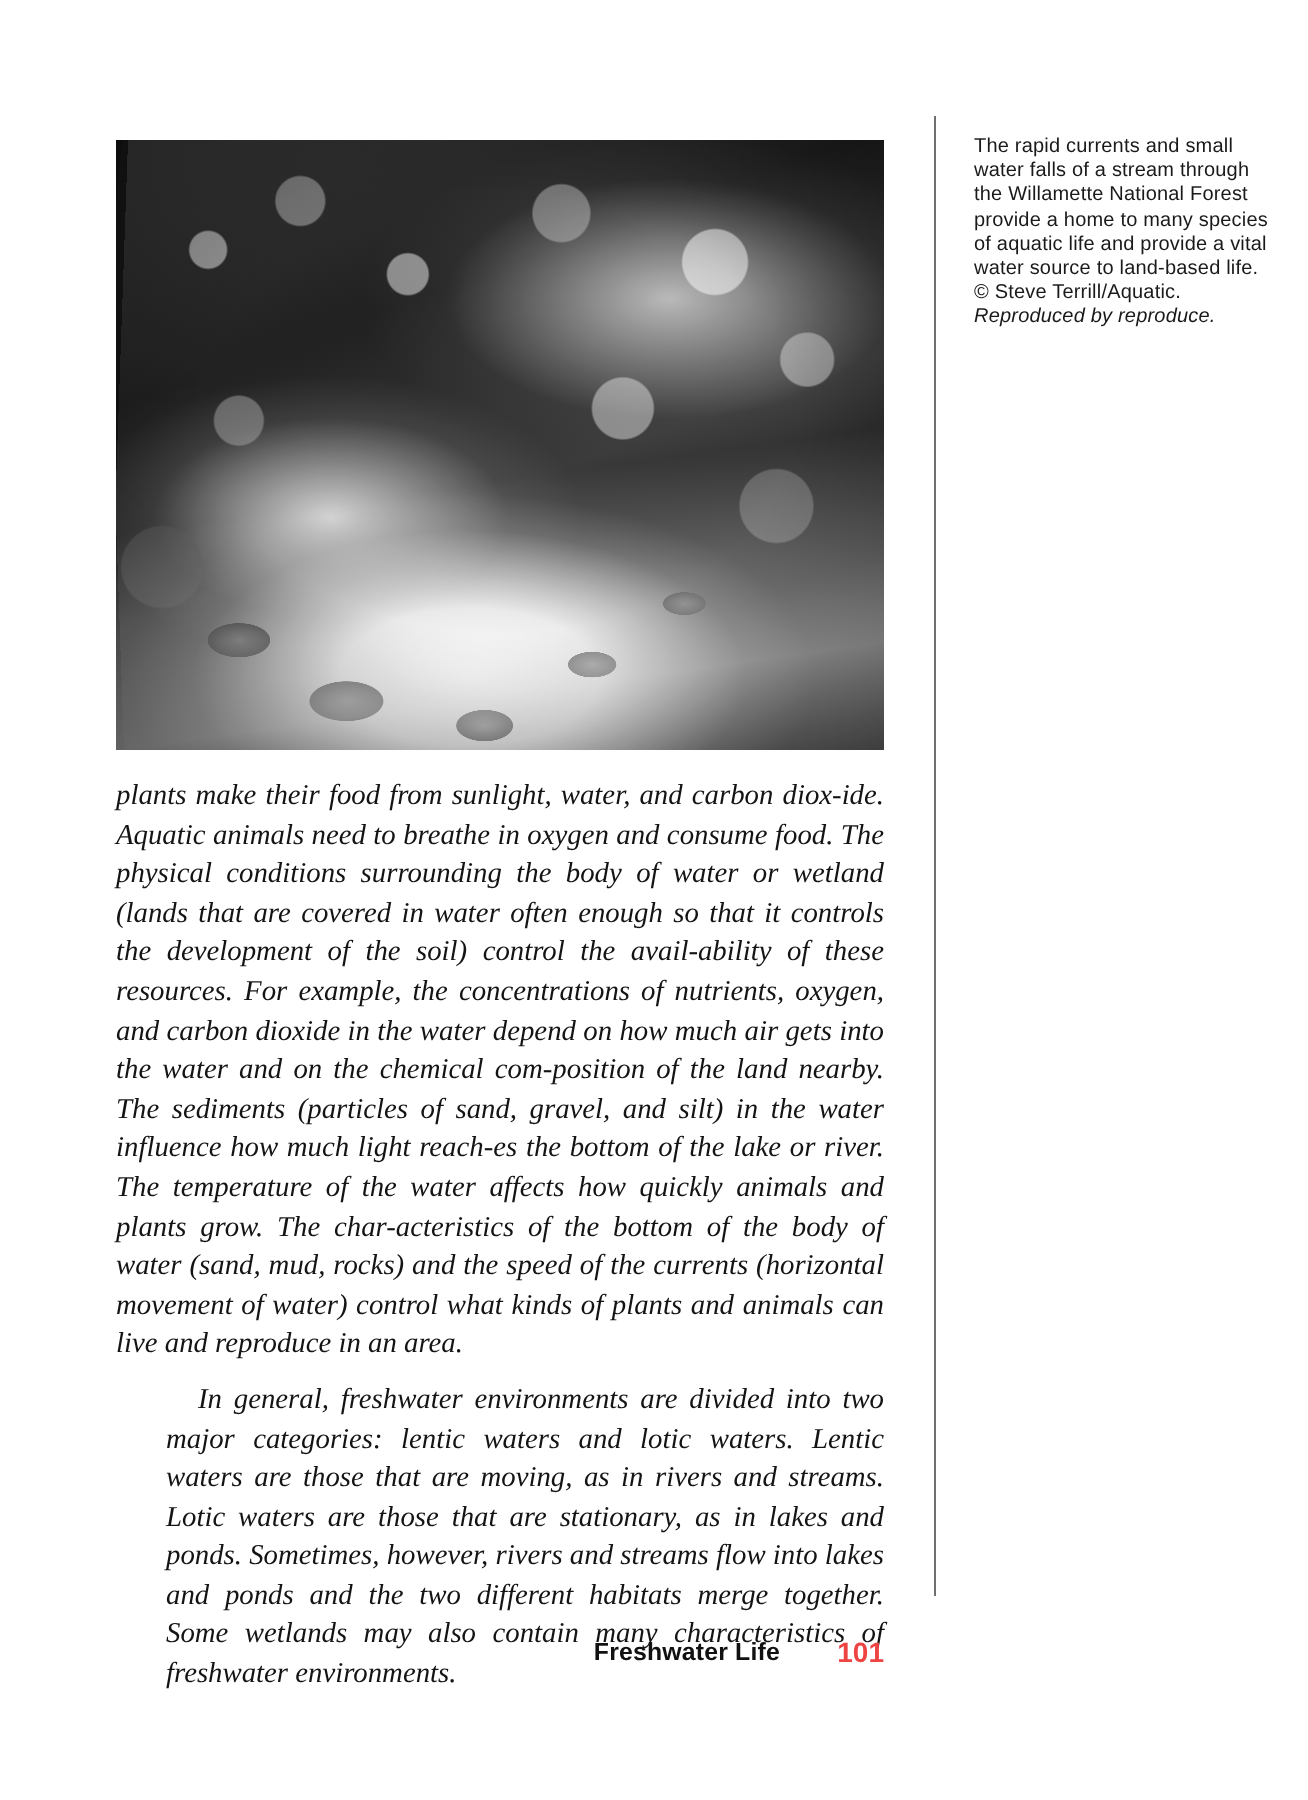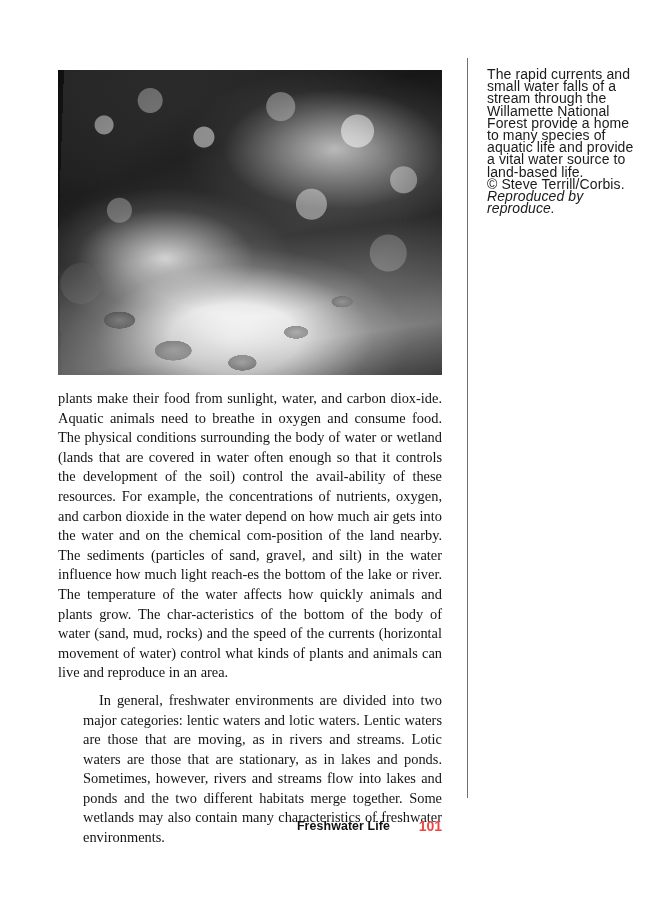--- a/index.html
+++ b/index.html
@@ -32,21 +32,21 @@
     background: #6f6f6f;
   }
 
   
   .margin-note {
     position: absolute;
     left: 487px;
     top: 68px;
     width: 148px;
     font-family: "Liberation Sans", sans-serif;
-    font-size: 14px;
+    font-size: 10px;
     line-height: 12.2px;
     color: #1a1a1a;
     letter-spacing: 0.1px;
   }
   .margin-note .credit {
     display: block;
   }
   .margin-note .perm {
     display: block;
     font-style: italic;
@@ -117,20 +117,21 @@
   .l-vig {
     background: radial-gradient(ellipse 85% 80% at 50% 45%, rgba(0,0,0,0) 45%, rgba(0,0,0,0.45) 100%);
   }
 
   
   .body-col {
     position: absolute;
     left: 58px;
     top: 389px;
     width: 384px;
+    font-style: italic;
   }
   .body-col p {
     margin: 0;
     font-size: 14.4px;
     line-height: 19.6px;
     text-align: justify;
     text-justify: inter-word;
     hyphens: manual;
     color: #141414;
   }
@@ -168,21 +169,21 @@
 </style>
 </head>
 <body>
 
 <div class="page">
 
   <div class="rule"></div>
 
   <div class="margin-note">
     <span>The rapid currents and small water falls of a stream through the Willamette National Forest provide a home to many species of aquatic life and provide a vital water source to land-based life.</span>
-    <span class="credit">© Steve Terrill/Corbis.</span>
+    <span class="credit">© Steve Terrill/Aquatic.</span>
     <span class="perm">Reproduced by reproduce.</span>
   </div>
 
   <div class="photo-wrap">
     <div class="photo">
       <div class="layer l-base"></div>
       <div class="layer l-trees"></div>
       <div class="layer l-foliage"></div>
       <div class="layer l-rocks"></div>
       <div class="layer l-water"></div>

